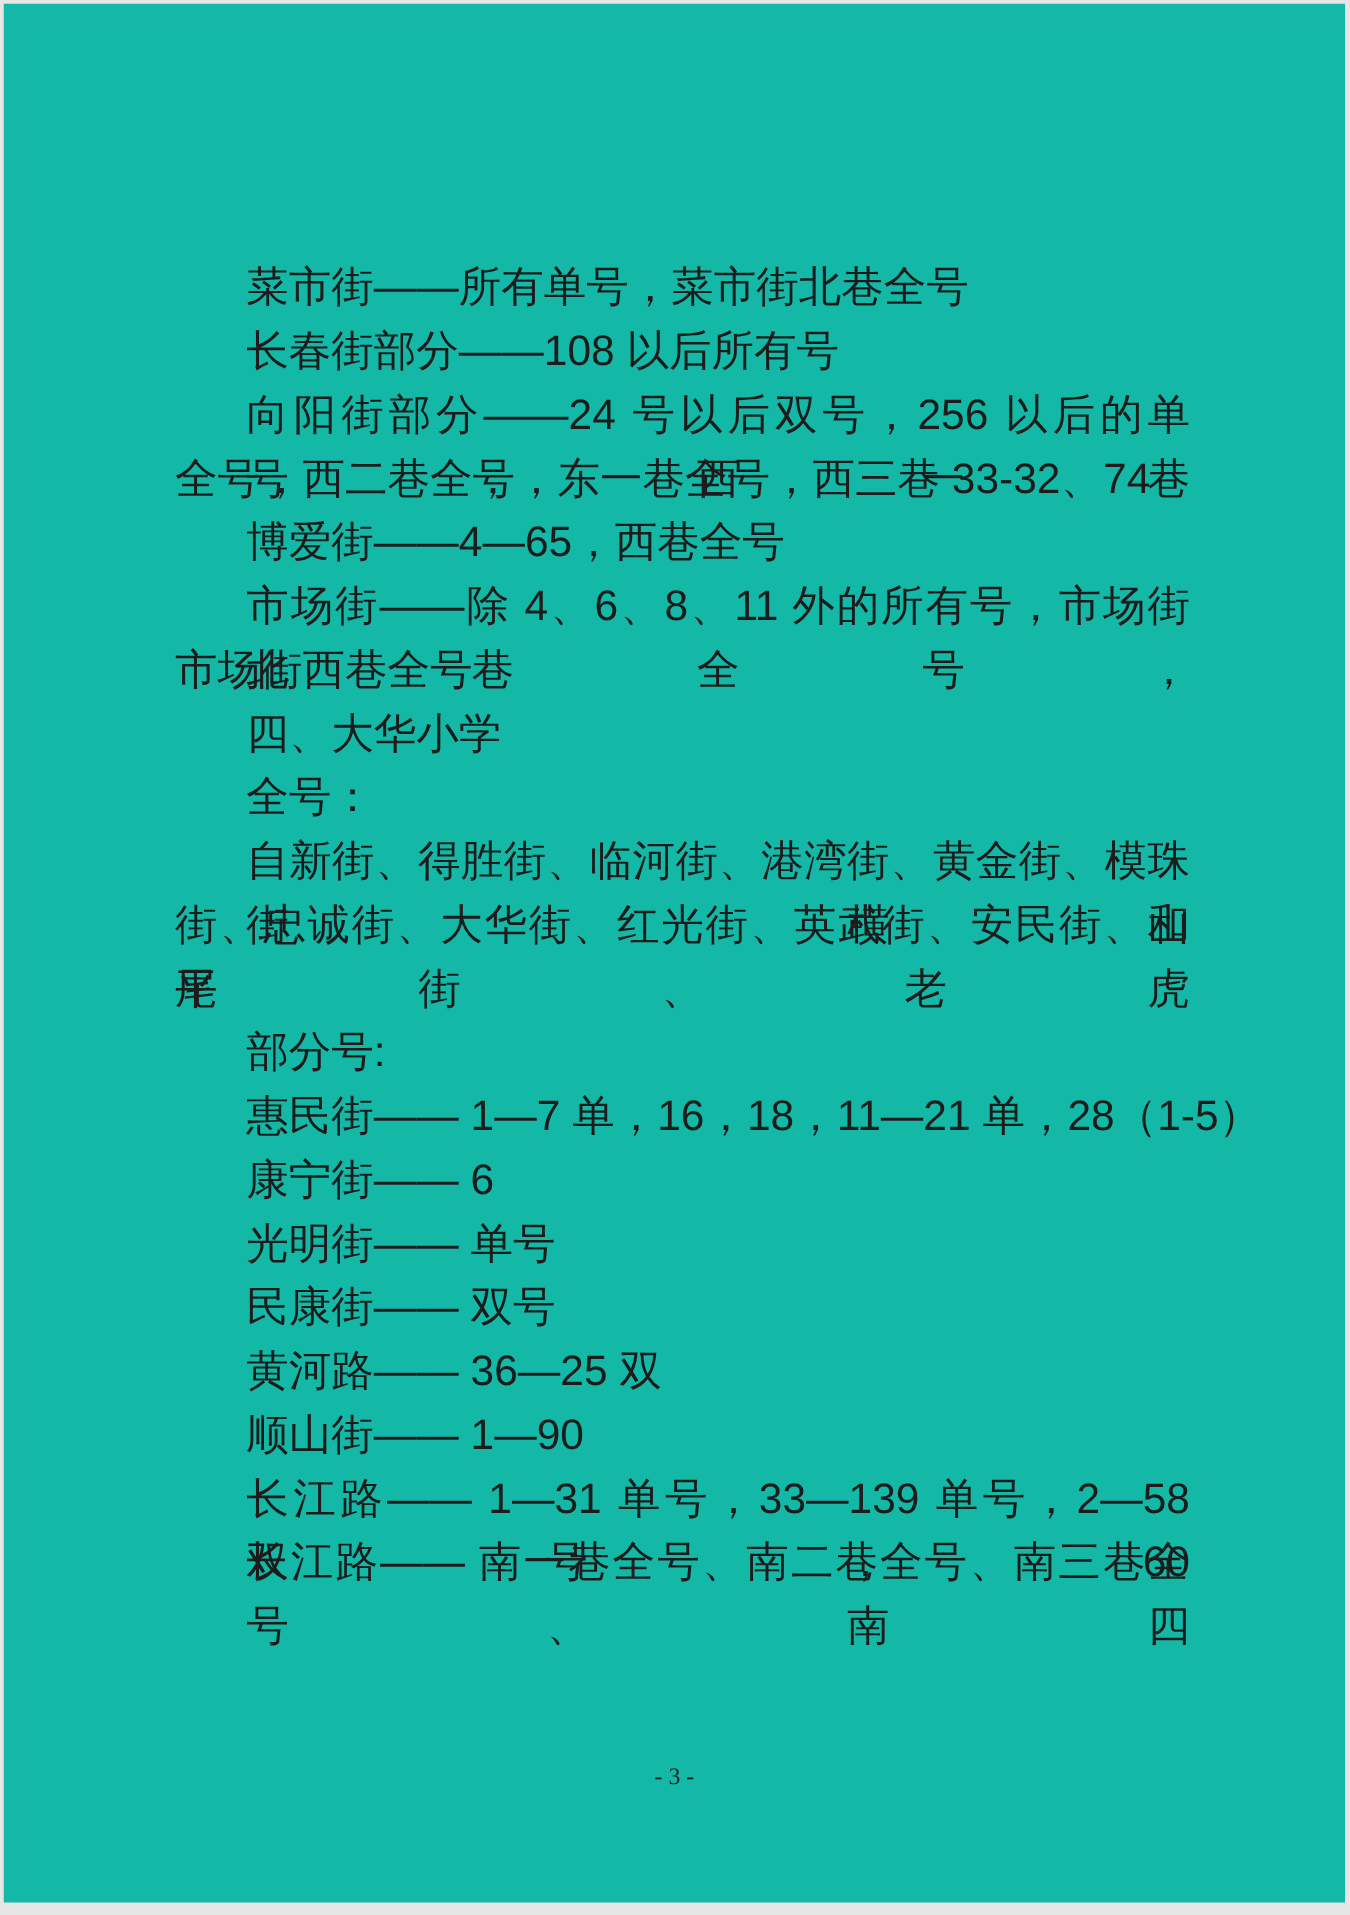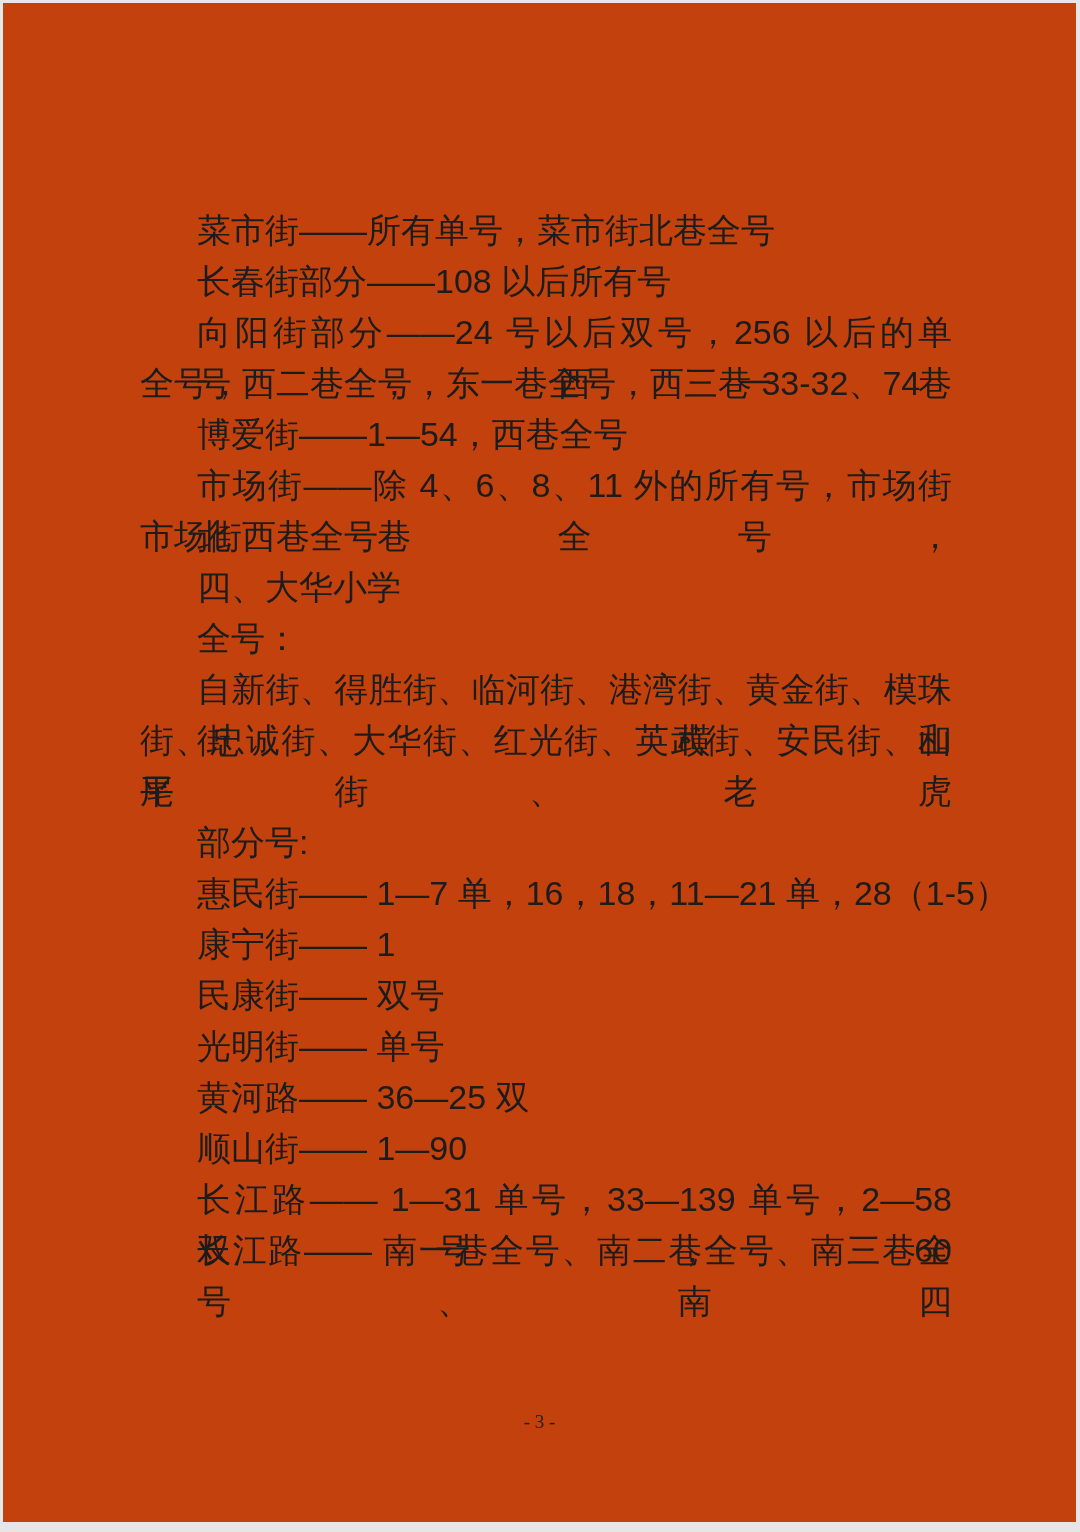--- a/index.html
+++ b/index.html
@@ -9,21 +9,21 @@
     height: 1532px;
     background: #e6e6e6;
     overflow: hidden;
   }
   .page {
     position: absolute;
     left: 3px;
     top: 3px;
     width: 1073px;
     height: 1519px;
-    background: #c2410c;
+    background: #14b8a6;
   }
   .content {
     position: absolute;
     left: 137px;
     top: 202px;
     width: 812px;
   }
   .line {
     height: 51px;
     line-height: 51px;
@@ -54,32 +54,32 @@
 </style>
 </head>
 <body>
 
 <div class="page">
   <div class="content">
     <div class="line indent">菜市街——所有单号，菜市街北巷全号</div>
     <div class="line indent">长春街部分——108 以后所有号</div>
     <div class="line indent fill">向阳街部分——24 号以后双号，256 以后的单号，西一巷</div>
     <div class="line">全号，西二巷全号，东一巷全号，西三巷 33-32、74</div>
-    <div class="line indent">博爱街——1—54，西巷全号</div>
+    <div class="line indent">博爱街——4—65，西巷全号</div>
     <div class="line indent fill">市场街——除 4、6、8、11 外的所有号，市场街北巷全号，</div>
     <div class="line">市场街西巷全号</div>
     <div class="line indent">四、大华小学</div>
     <div class="line indent bold">全号：</div>
     <div class="line indent fill">自新街、得胜街、临河街、港湾街、黄金街、模珠街、横山</div>
     <div class="line fill">街、忠诚街、大华街、红光街、英武街、安民街、和平街、老虎</div>
     <div class="line">尾</div>
     <div class="line indent bold">部分号:</div>
     <div class="line indent">惠民街—— 1—7 单，16，18，11—21 单，28（1-5）</div>
-    <div class="line indent">康宁街—— 1</div>
+    <div class="line indent">康宁街—— 6</div>
+    <div class="line indent">光明街—— 单号</div>
     <div class="line indent">民康街—— 双号</div>
-    <div class="line indent">光明街—— 单号</div>
     <div class="line indent">黄河路—— 36—25 双</div>
     <div class="line indent">顺山街—— 1—90</div>
     <div class="line indent fill">长江路—— 1—31 单号，33—139 单号，2—58 双号，60</div>
     <div class="line indent fill">长江路—— 南一巷全号、南二巷全号、南三巷全号、南四</div>
   </div>
   <div class="footer">- 3 -</div>
 </div>
 
 </body></html>

